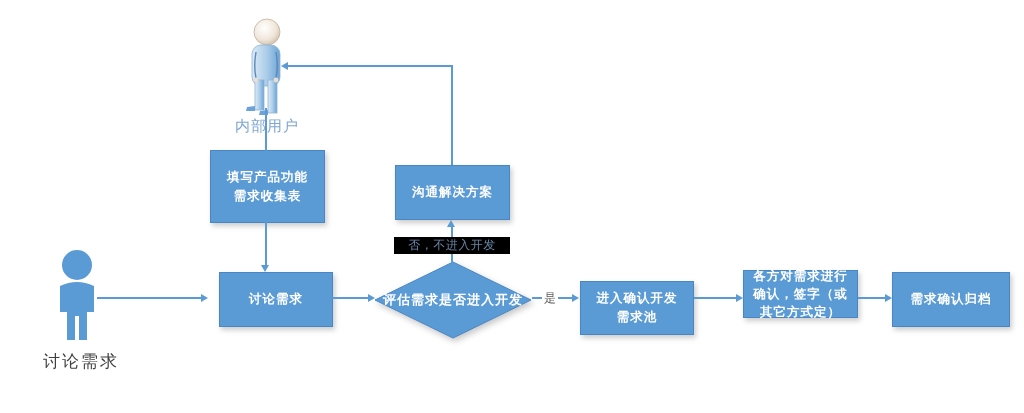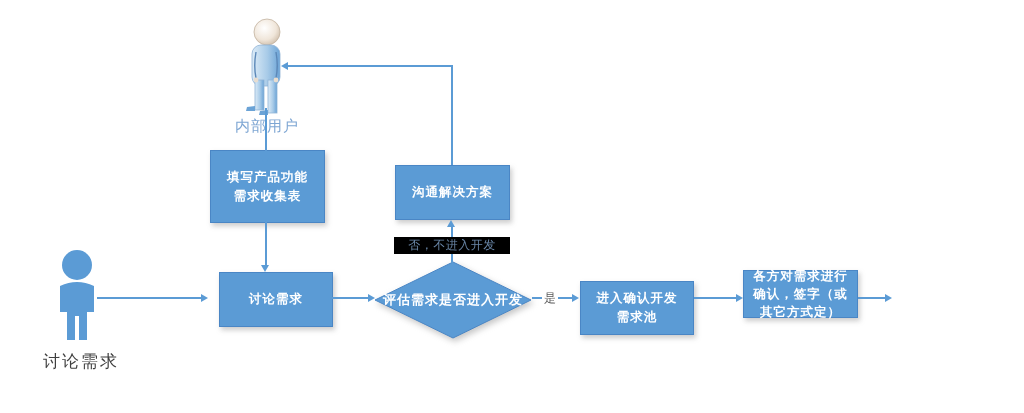--- a/index.html
+++ b/index.html
@@ -130,20 +130,23 @@
   </div>
   <div class="node" id="node-discuss">
     <span>讨论需求</span>
   </div>
   <div class="node" id="node-enter-pool">
     <span>进入确认开发需求池</span>
   </div>
   <div class="node" id="node-confirm-sign">
     <span>各方对需求进行确认，签字（或其它方式定）</span>
   </div>
+  <div class="node" id="node-archive">
+    <span>需求确认归档</span>
+  </div>
 
   <div class="diamond-wrap">
     <svg width="158" height="78" viewBox="0 0 158 78">
       <polygon points="79,1 157,39 79,77 1,39" fill="#5B9BD5" stroke="#4A86C5" stroke-width="1"></polygon>
     </svg>
     <div class="diamond-label">评估需求是否进入开发</div>
   </div>
 
   <div class="vl" style="left:265px; top:108px; height:50px;"></div>
   <div class="ar ar-d" style="left:261px; top:158px;"></div>

